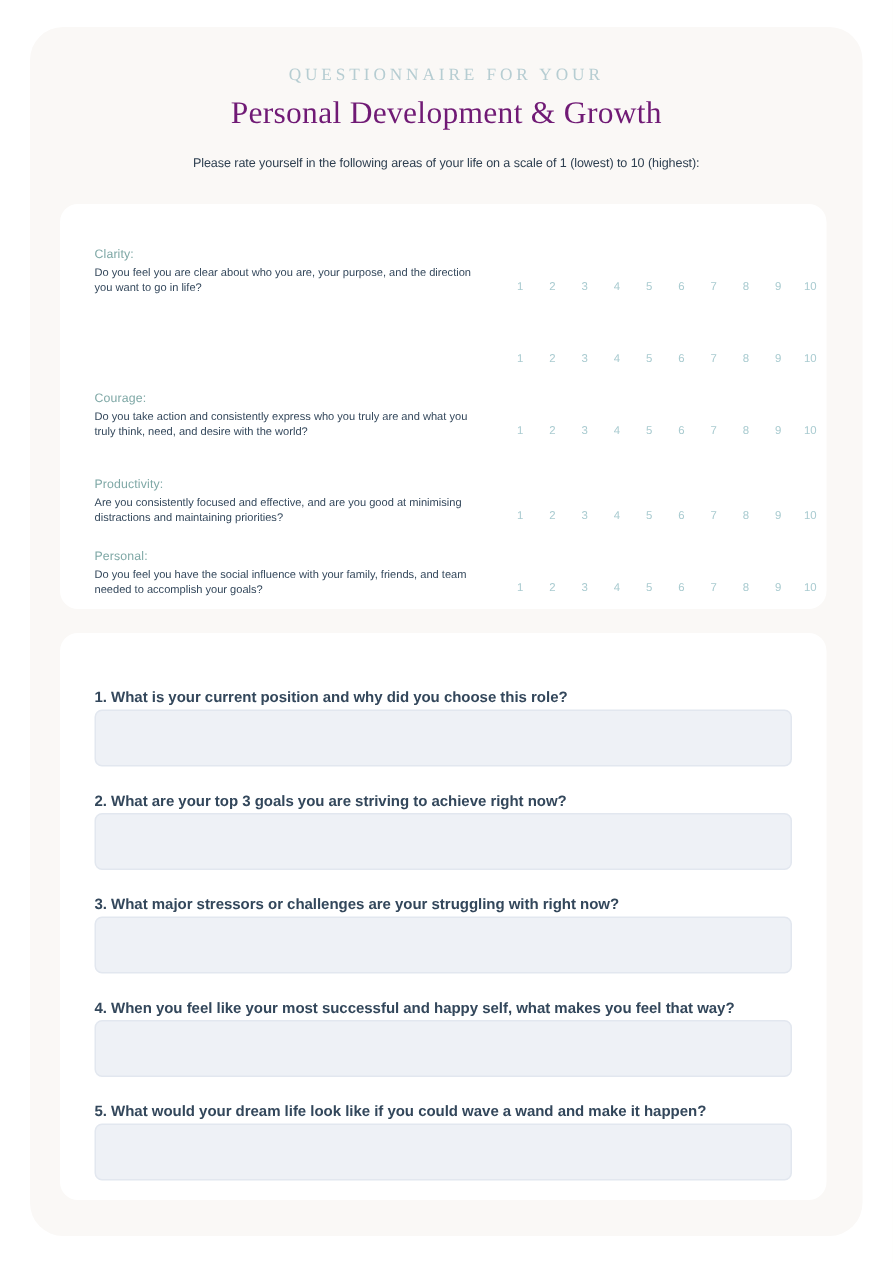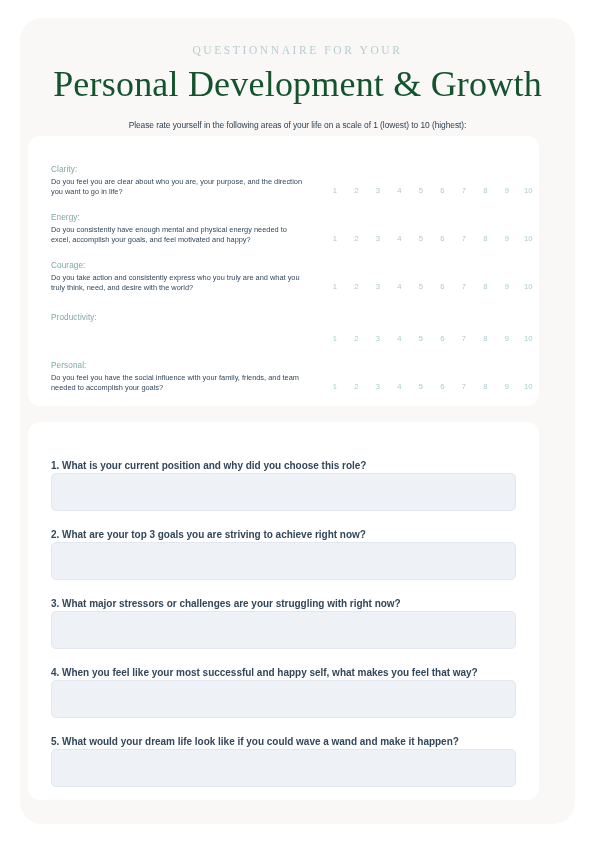--- a/index.html
+++ b/index.html
@@ -39,39 +39,39 @@
     margin-top: 26px;
     font-family: "Liberation Serif", serif;
     font-size: 11.5px;
     letter-spacing: 2.6px;
     color: #b6cdd2;
     white-space: nowrap;
   }
   #doc-title {
     margin-top: 7px;
     font-family: "Liberation Serif", serif;
-    font-size: 36px;
+    font-size: 21px;
     font-weight: 400;
-    color: #14532d;
+    color: #701a75;
     letter-spacing: 0.2px;
     white-space: nowrap;
   }
   #subtitle {
     margin-top: 15px;
     font-size: 8.4px;
     font-weight: normal;
     color: #2e3f50;
     letter-spacing: -0.05px;
     white-space: nowrap;
   }
 
   
   .white-card {
     position: absolute;
-    left: 8px;
+    left: 20px;
     width: 511px;
     background: #ffffff;
     border-radius: 12px;
   }
   #ratings-card {
     top: 118px;
     height: 270px;
   }
   #questions-card {
     top: 404px;
@@ -178,24 +178,20 @@
             <div class="scale-num">4</div>
             <div class="scale-num">5</div>
             <div class="scale-num">6</div>
             <div class="scale-num">7</div>
             <div class="scale-num">8</div>
             <div class="scale-num">9</div>
             <div class="scale-num">10</div>
           </div>
         </div>
         <div class="rating-row" style="margin-top: 0px;">
-          <div class="rating-text">
-            <div class="rating-label">Energy:</div>
-            <div class="rating-question">Do you consistently have enough mental and physical energy needed to excel, accomplish your goals, and feel motivated and happy?</div>
-          </div>
           <div class="scale">
             <div class="scale-num">1</div>
             <div class="scale-num">2</div>
             <div class="scale-num">3</div>
             <div class="scale-num">4</div>
             <div class="scale-num">5</div>
             <div class="scale-num">6</div>
             <div class="scale-num">7</div>
             <div class="scale-num">8</div>
             <div class="scale-num">9</div>
@@ -213,23 +209,24 @@
             <div class="scale-num">3</div>
             <div class="scale-num">4</div>
             <div class="scale-num">5</div>
             <div class="scale-num">6</div>
             <div class="scale-num">7</div>
             <div class="scale-num">8</div>
             <div class="scale-num">9</div>
             <div class="scale-num">10</div>
           </div>
         </div>
-        <div class="rating-row" style="margin-top: 4px;">
+        <div class="rating-row" style="margin-top: 9px;">
           <div class="rating-text">
             <div class="rating-label">Productivity:</div>
+            <div class="rating-question">Are you consistently focused and effective, and are you good at minimising distractions and maintaining priorities?</div>
           </div>
           <div class="scale">
             <div class="scale-num">1</div>
             <div class="scale-num">2</div>
             <div class="scale-num">3</div>
             <div class="scale-num">4</div>
             <div class="scale-num">5</div>
             <div class="scale-num">6</div>
             <div class="scale-num">7</div>
             <div class="scale-num">8</div>

